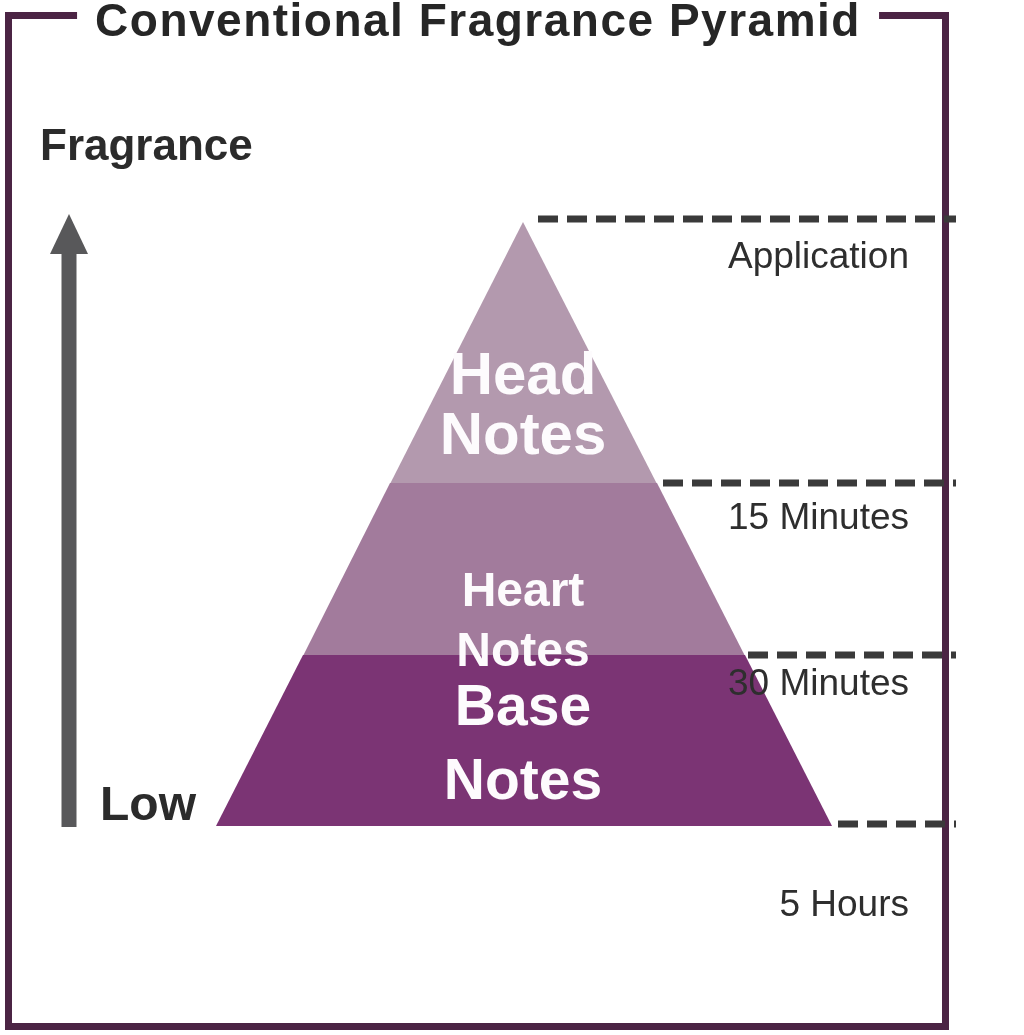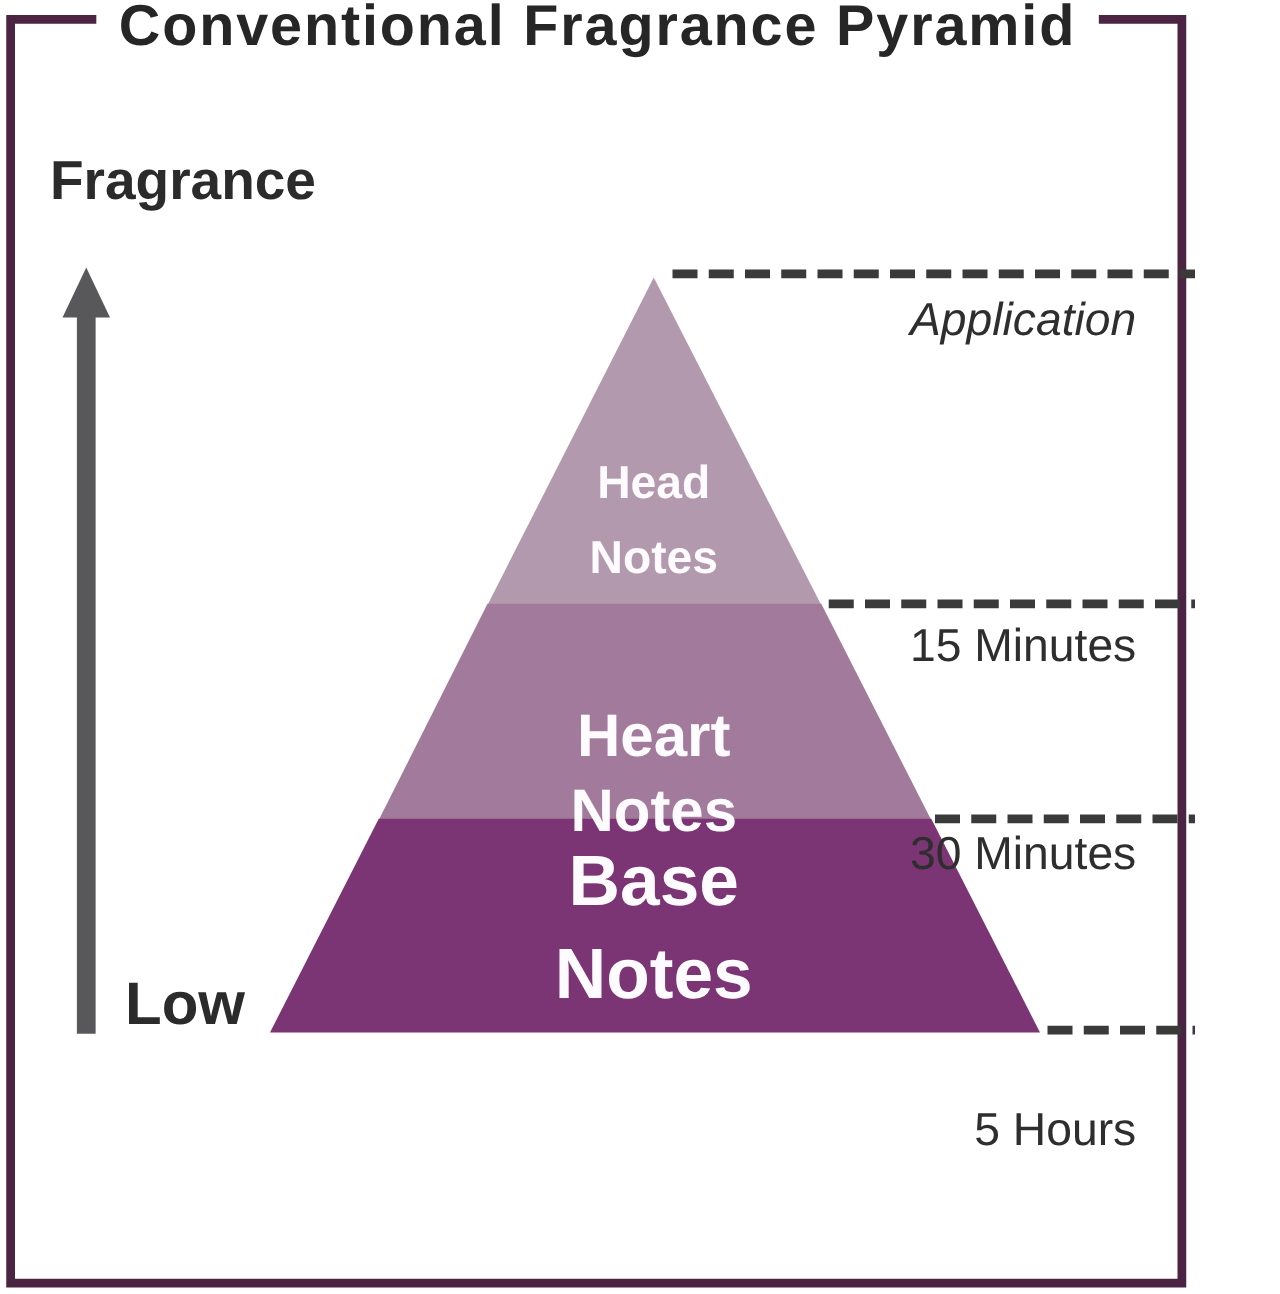--- a/index.html
+++ b/index.html
@@ -72,34 +72,34 @@
   .level-label {
     position: absolute;
     z-index: 3;
     left: 523px;
     transform: translateX(-50%);
     text-align: center;
     color: #fdfbfd;
     font-weight: 600;
   }
   .level-label span { display: block; }
-  .head-label  { top: 356px; font-size: 37px; line-height: 60px; }
+  .head-label  { top: 344px; font-size: 60px; line-height: 60px; }
   .heart-label { top: 512px; font-size: 48px; line-height: 60px; margin-top: 48px; }
   .base-label  { top: 668px; font-size: 57px; line-height: 74px; }
   .marker-label {
     position: absolute;
     z-index: 3;
     right: 47px;
     text-align: right;
     font-size: 37px;
     line-height: 40px;
     color: #2e2e2e;
     white-space: nowrap;
   }
-  .marker-application { top: 236px; font-style: italic; }
+  .marker-application { top: 236px; }
   .marker-15min       { top: 497px; }
   .marker-30min       { top: 663px; }
   .marker-5hours      { top: 884px; }
   .dash {
     stroke-width: 7;
     stroke-dasharray: 20 9;
     fill: none;
   }
   .arrow-shaft { stroke-width: 15; }
 </style>

